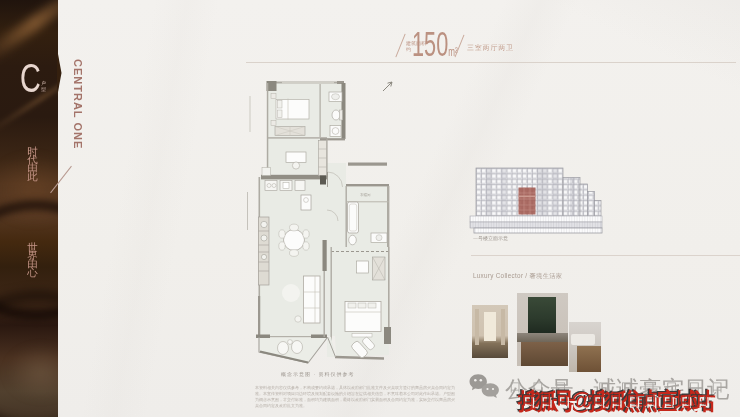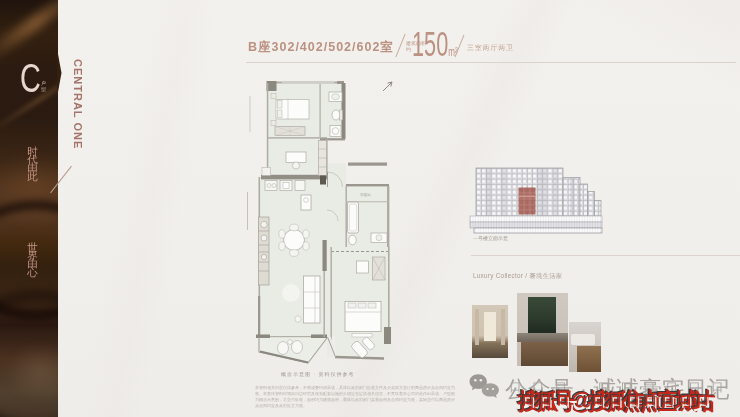--- a/index.html
+++ b/index.html
@@ -44,21 +44,20 @@
   <div class="abs" style="left:41px;top:80px;color:#cdb4aa;font-size:5px;line-height:6px;">户<br>型</div>
 
   <div class="abs" style="left:26px;top:137px;writing-mode:vertical-rl;color:#c49486;font-size:10.5px;letter-spacing:8.3px;">时代由此</div>
 
   <div class="abs" style="left:26px;top:233px;writing-mode:vertical-rl;color:#c49486;font-size:10.5px;letter-spacing:8.3px;">世界由心</div>
 
   <div class="abs" style="left:72px;top:59px;writing-mode:vertical-rl;color:#a4746a;font-size:11px;font-weight:bold;letter-spacing:1px;">CENTRAL ONE</div>
 
   <div class="abs" style="left:44px;top:179px;width:34px;height:1px;background:#b79a90;transform:rotate(-52deg);"></div>
 
-  <div class="abs" style="left:248px;top:39px;color:#bb9181;font-size:12.5px;font-weight:bold;letter-spacing:1px;">B座302/402/502/602室</div>
 
   <div class="abs" style="left:400px;top:33px;width:1px;height:25px;background:#c9a99b;transform:rotate(22deg);"></div>
 
   <div class="abs" style="left:406px;top:40px;color:#bb9181;font-size:5px;line-height:6px;">建筑面积<br>约</div>
 
   <div class="abs" style="left:412px;top:24px;color:#bb9181;font-size:35px;letter-spacing:0;transform:scaleX(.62);transform-origin:left top;">150<span style="font-size:13px;">m²</span></div>
 
   <div class="abs" style="left:459px;top:34px;width:1px;height:24px;background:#c9a99b;transform:rotate(22deg);"></div>
 
   <div class="abs" style="left:467px;top:43px;color:#c4a090;font-size:7px;letter-spacing:.8px;">三室两厅两卫</div>

